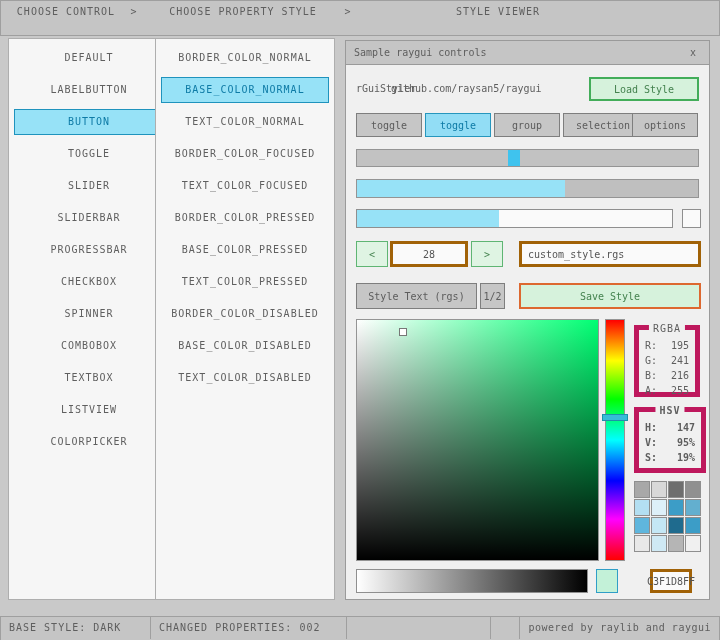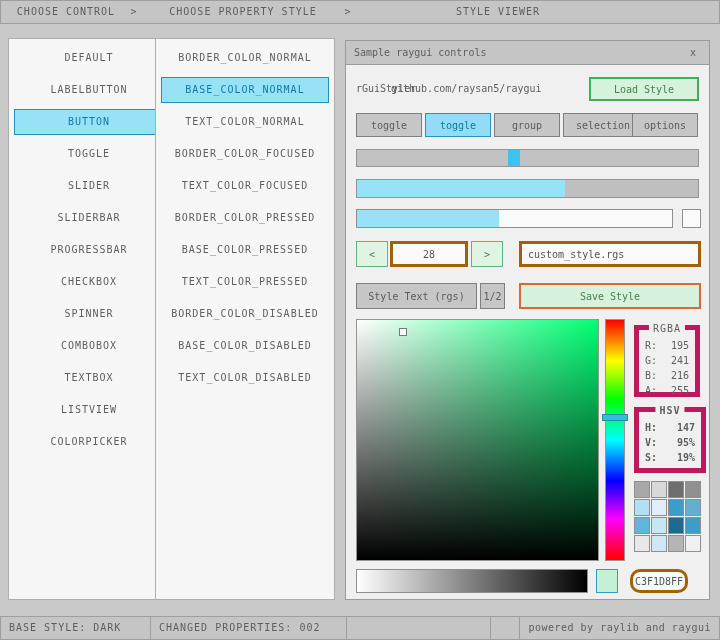--- a/index.html
+++ b/index.html
@@ -3,21 +3,21 @@
 <meta charset="utf-8">
 <style>
   * { margin:0; padding:0; box-sizing:border-box; }
   html,body { width:720px; height:640px; }
   body {
     position:relative; overflow:hidden;
     background:#c9c9c9;
     font-family:"DejaVu Sans Mono", monospace;
     font-size:10px; color:#5e5e5e;
   }
-  .bar { position:absolute; left:0; width:720px; height:24px; background:#c5c5c5; border:1px solid #9f9f9f; }
+  .bar { position:absolute; left:0; width:720px; height:36px; background:#c5c5c5; border:1px solid #9f9f9f; }
   .topbar { top:0; }
   .statusbar { top:616px; display:flex; }
   .topbar span { position:absolute; top:0; height:22px; line-height:22px; text-align:center; letter-spacing:1px; }
   .sb-seg { height:22px; line-height:20px; border-right:1px solid #9f9f9f; padding:0 8px; letter-spacing:1px; display:flex; align-items:center; }
   .sb-seg.right { margin-left:auto; border-right:none; border-left:1px solid #9f9f9f; letter-spacing:0.5px; }
 
   .panel { position:absolute; top:38px; height:562px; background:#f6f6f6; border:1px solid #aeaeae; }
   .panel.controls { left:8px; width:162px; }
   .panel.properties { left:155px; width:180px; }
   .list-item {
@@ -221,21 +221,21 @@
         <div class="swatch" style="background: rgb(31, 107, 142);"></div>
         <div class="swatch" style="background: rgb(60, 157, 199);"></div>
         <div class="swatch" style="background: rgb(232, 232, 232);"></div>
         <div class="swatch" style="background: rgb(207, 233, 244);"></div>
         <div class="swatch" style="background: rgb(181, 181, 181);"></div>
         <div class="swatch" style="background: rgb(240, 240, 240);"></div>
       </div>
 
     <div class="grad-bar" style="left:10px;top:504px;width:232px;height:24px;"></div>
     <div class="color-sample" style="left: 250px; top: 504px; width: 22px; height: 24px; background: rgb(195, 241, 216);"></div>
-    <div class="tbox center" style="left:284px;top:504px;width:58px;height:24px;border-radius:10px;">C3F1D8FF</div>
+    <div class="tbox center" style="left:304px;top:504px;width:42px;height:24px;">C3F1D8FF</div>
 
   </div>
 </div>
 
 <div class="bar statusbar">
   <div class="sb-seg" style="width:150px;">BASE STYLE: DARK</div>
   <div class="sb-seg" style="width:196px;">CHANGED PROPERTIES: 002</div>
   <div class="sb-seg" style="width:144px;"></div>
   <div class="sb-seg right">powered by raylib and raygui</div>
 </div>

